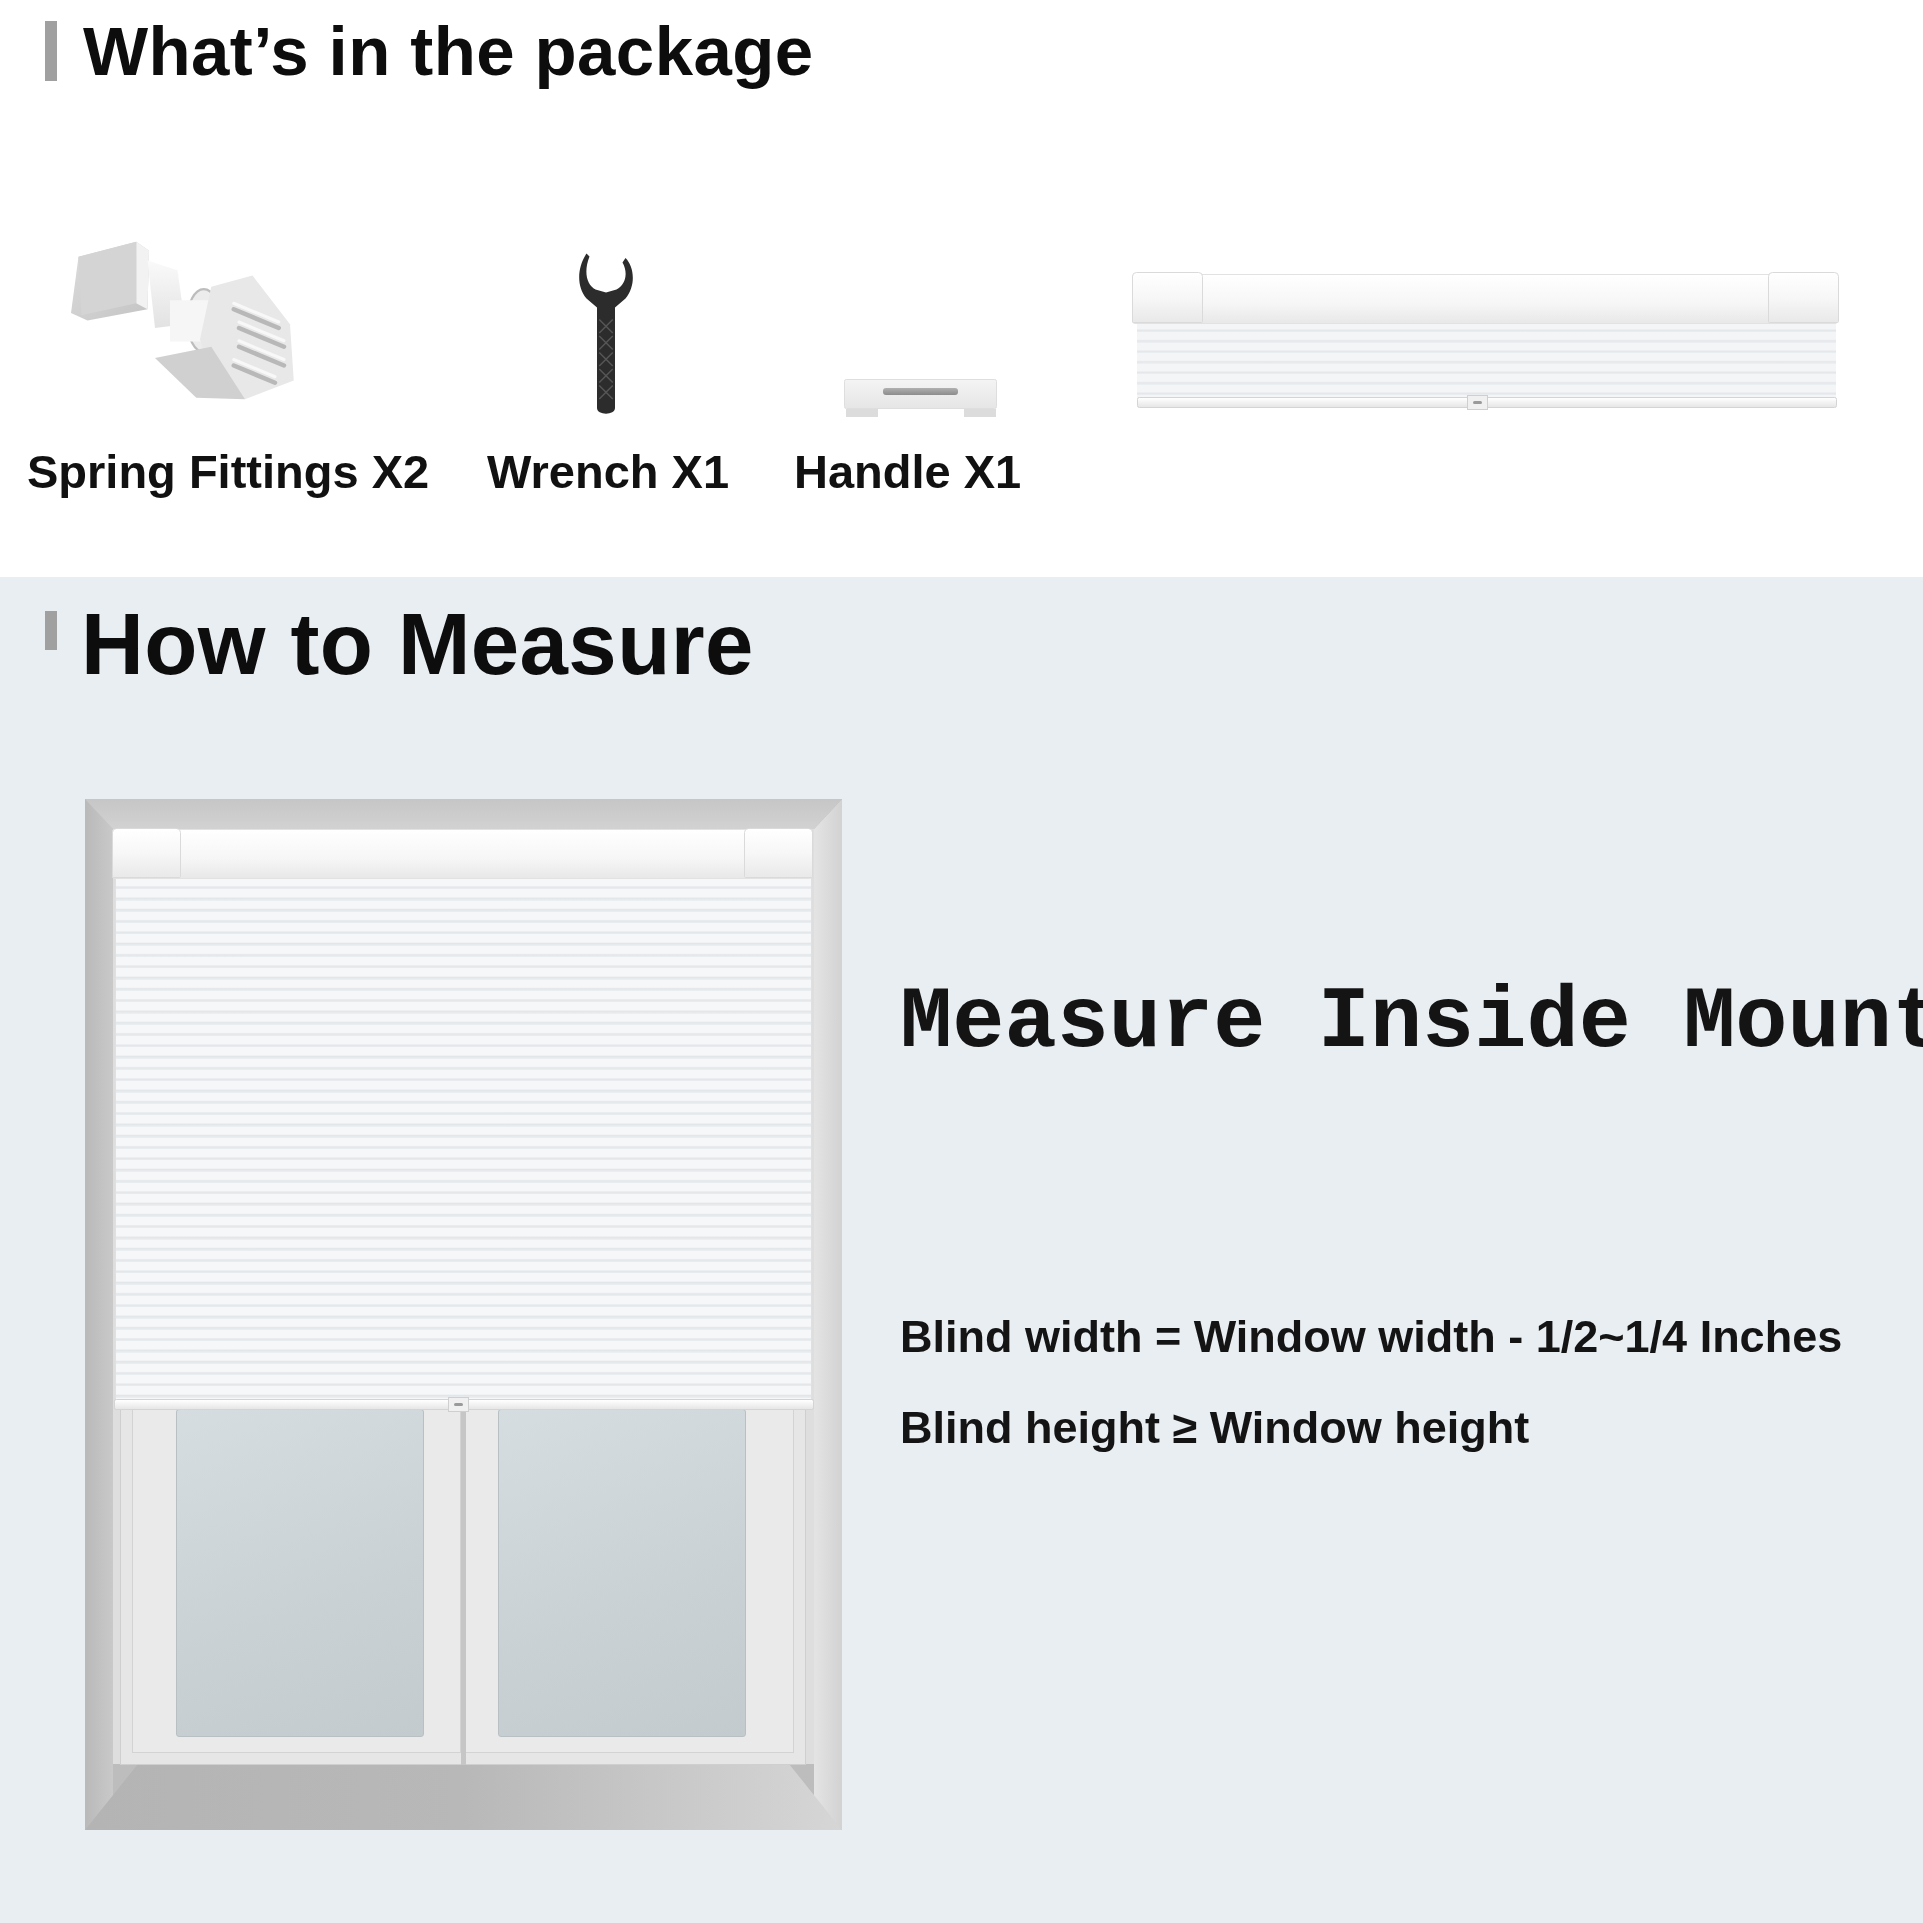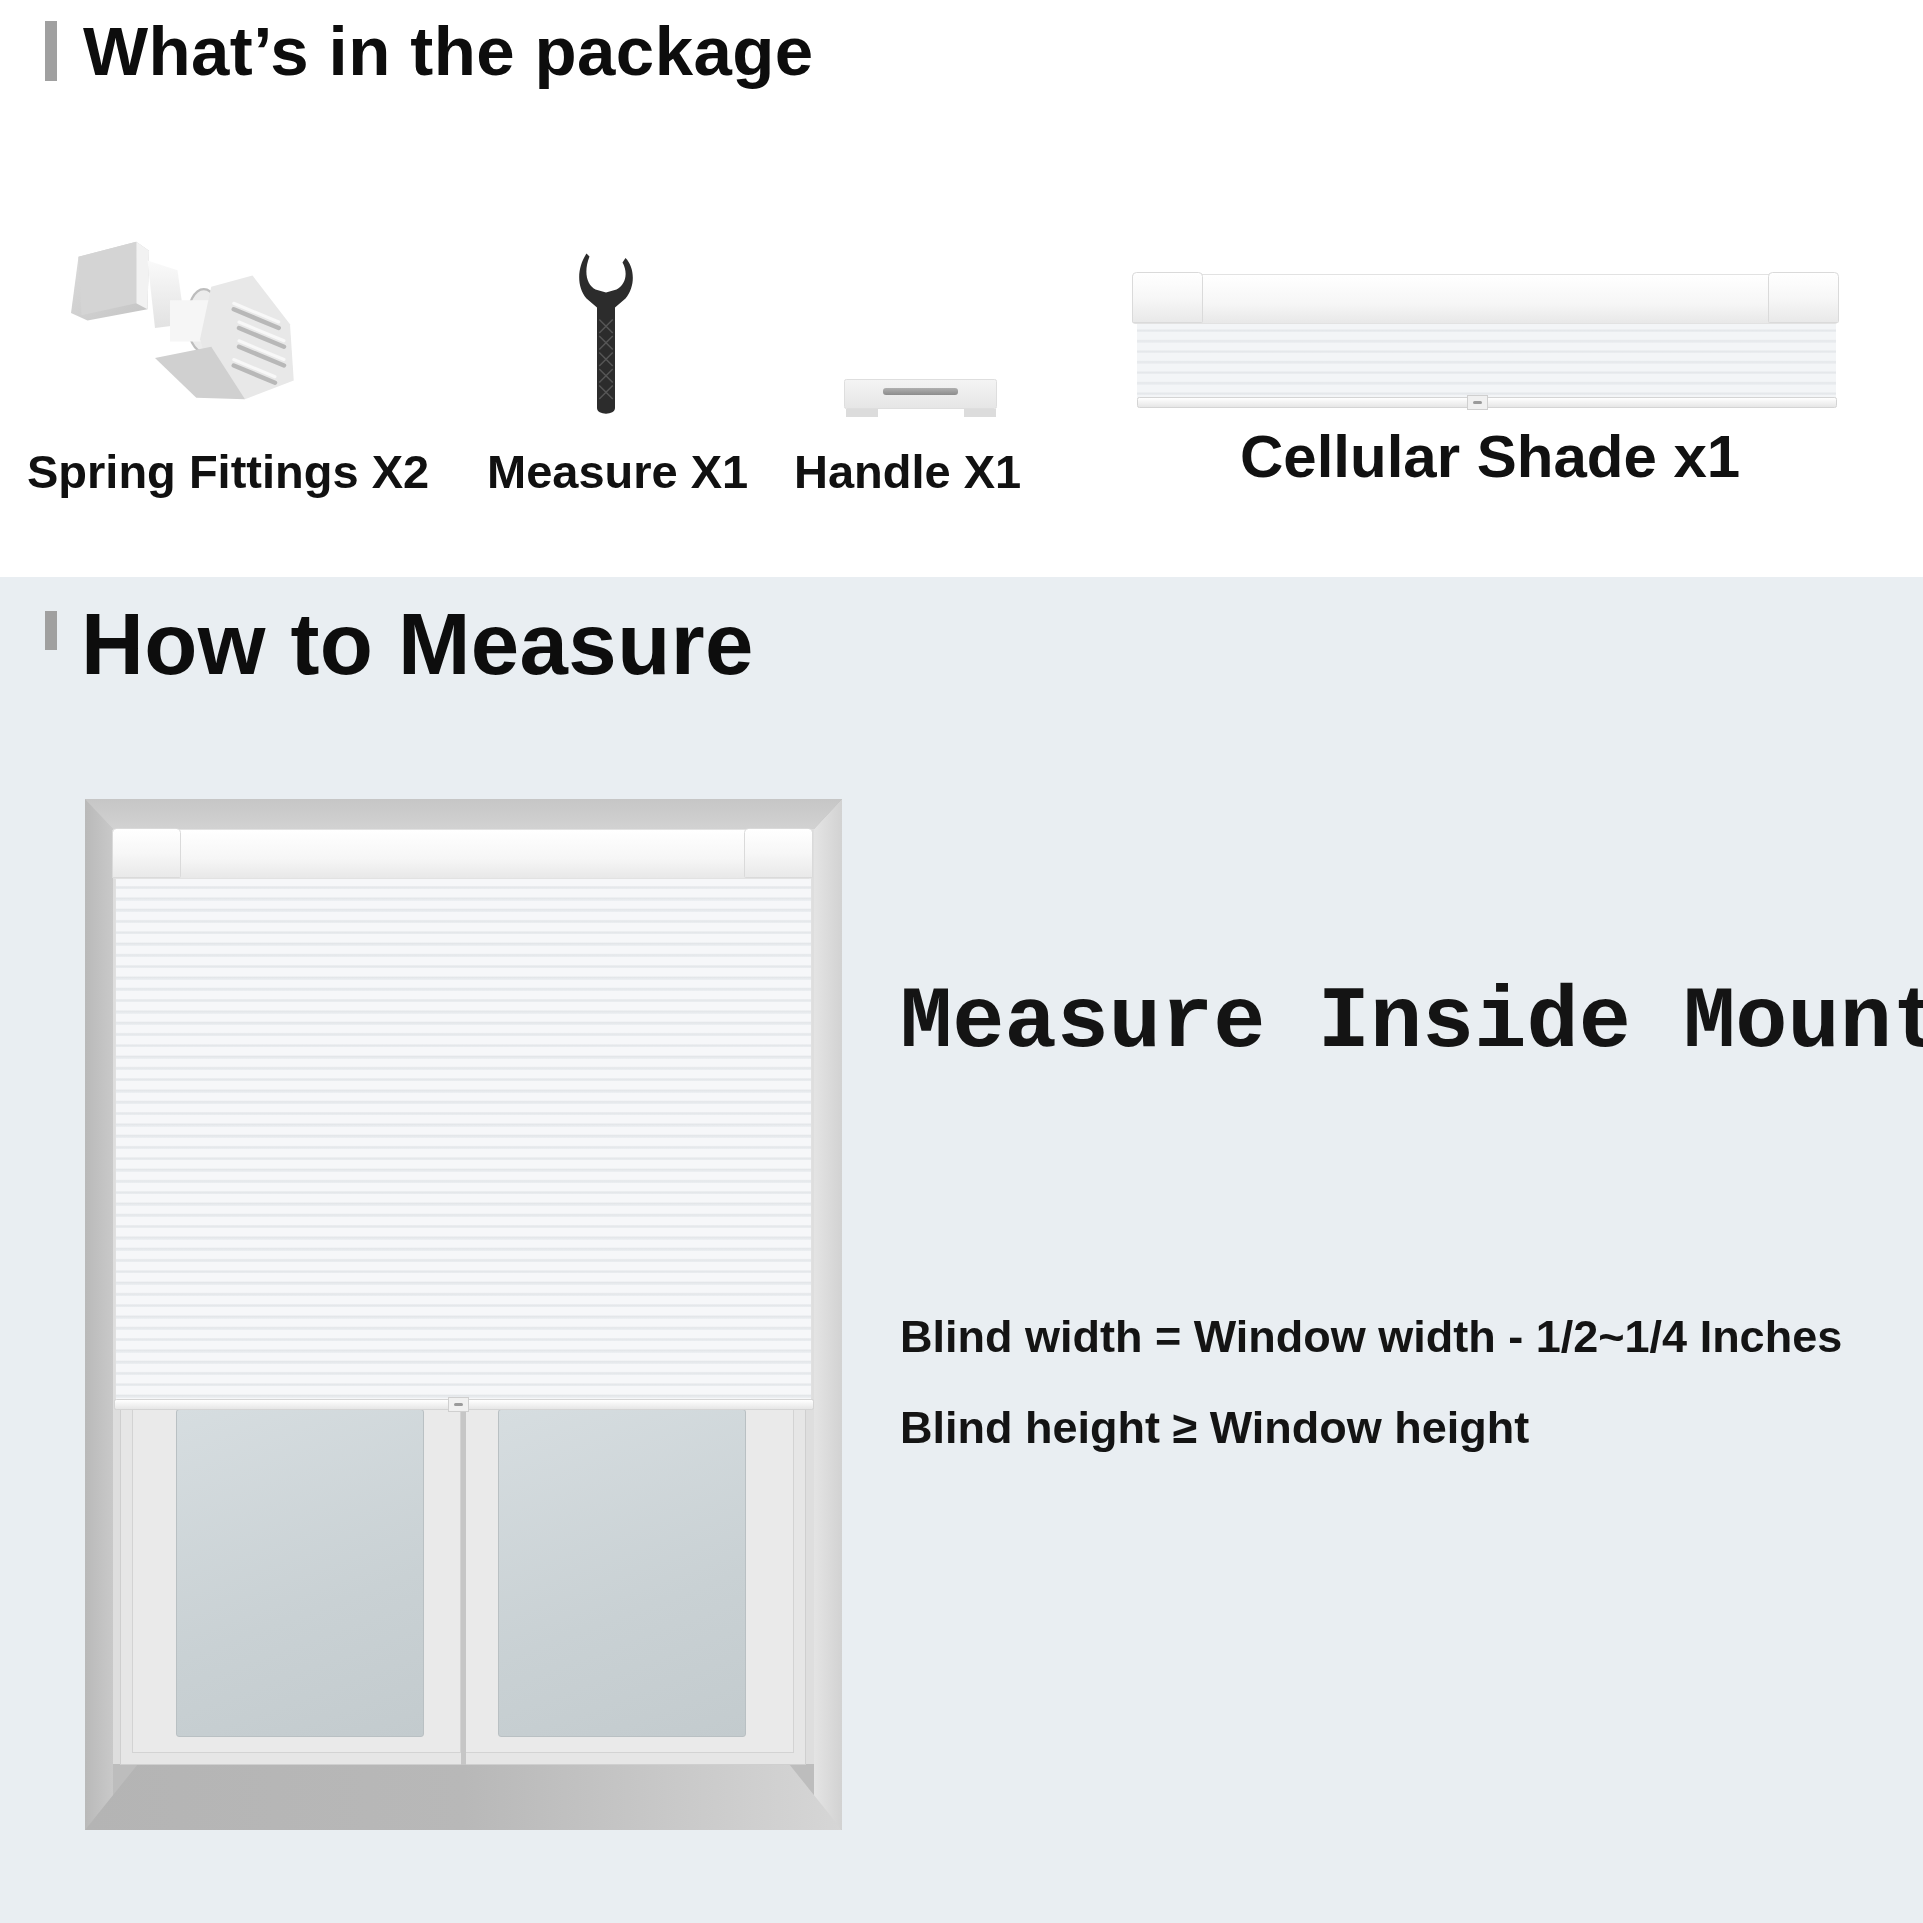--- a/index.html
+++ b/index.html
@@ -114,39 +114,38 @@
   <div class="item-label" style="left:27px; top:442px; font-size:47px; line-height:60px;">Spring Fittings X2</div>
 
   <div class="abs wrench">
     <svg width="60" height="165" viewBox="0 0 80 220">
       <path d="M14 2 C 2 20, 0 45, 14 62 L 28 74 L 28 208 C 28 218, 52 218, 52 208 L 52 74 L 66 62 C 80 45, 78 20, 66 8 L 62 14 C 70 28, 66 44, 54 50 L 40 54 L 26 50 C 14 44, 10 26, 18 6 Z" fill="#2c2c2c"></path>
       <g stroke="#555" stroke-width="2" fill="none">
         <path d="M31 90 L49 108 M49 90 L31 108 M31 112 L49 130 M49 112 L31 130 M31 134 L49 152 M49 134 L31 152 M31 156 L49 174 M49 156 L31 174 M31 178 L49 196 M49 178 L31 196"></path>
       </g>
     </svg>
   </div>
-  <div class="item-label" style="left:487px; top:442px; font-size:47px; line-height:60px;">Measure X1</div>
+  <div class="item-label" style="left:487px; top:442px; font-size:47px; line-height:60px;">Wrench X1</div>
 
   <div class="abs handle-part">
     <div class="handle-body"></div>
     <div class="handle-groove"></div>
     <div class="handle-foot" style="left:1.5px;"></div>
     <div class="handle-foot" style="right:1.5px;"></div>
   </div>
   <div class="item-label" style="left:794px; top:442px; font-size:47px; line-height:60px;">Handle X1</div>
 
   <div class="abs pkg-shade">
     <div class="fabric" style="left:4.5px; top:50px; width:699px; height:77px;"></div>
     <div class="headrail" style="left:0; top:1.5px; width:706px; height:50px; border-radius:3px;"></div>
     <div class="endcap" style="left:0; top:0; width:71px; height:51px;"></div>
     <div class="endcap" style="left:636px; top:0; width:71px; height:51px;"></div>
     <div class="bottomrail" style="left:4.5px; top:125px; width:700px; height:10.5px;"></div>
     <div class="rail-handle" style="left:335px; top:123px; width:21px; height:15px;"></div>
   </div>
-  <div class="item-label" style="left:1240px; top:419px; font-size:60px; line-height:75px;">Cellular Shade x1</div>
 </section>
 
 <section id="measure-section" class="abs">
   <div class="accent-bar" style="left:45px; top:34px; height:39px;"></div>
   <div class="section-title" style="left:81px; top:18px; font-size:87px; line-height:98px;">How to Measure</div>
 
   <div class="measure-heading" style="left:900px; top:397px; font-size:87px; line-height:98px;font-family:Liberation Mono, monospace;">Measure Inside Mount</div>
 
   <div class="rule-line" style="left:900px; top:733px; font-size:45px; line-height:54px;">Blind width = Window width - 1/2~1/4 Inches</div>
   <div class="rule-line" style="left:900px; top:824px; font-size:45px; line-height:54px;">Blind height ≥ Window height</div>

